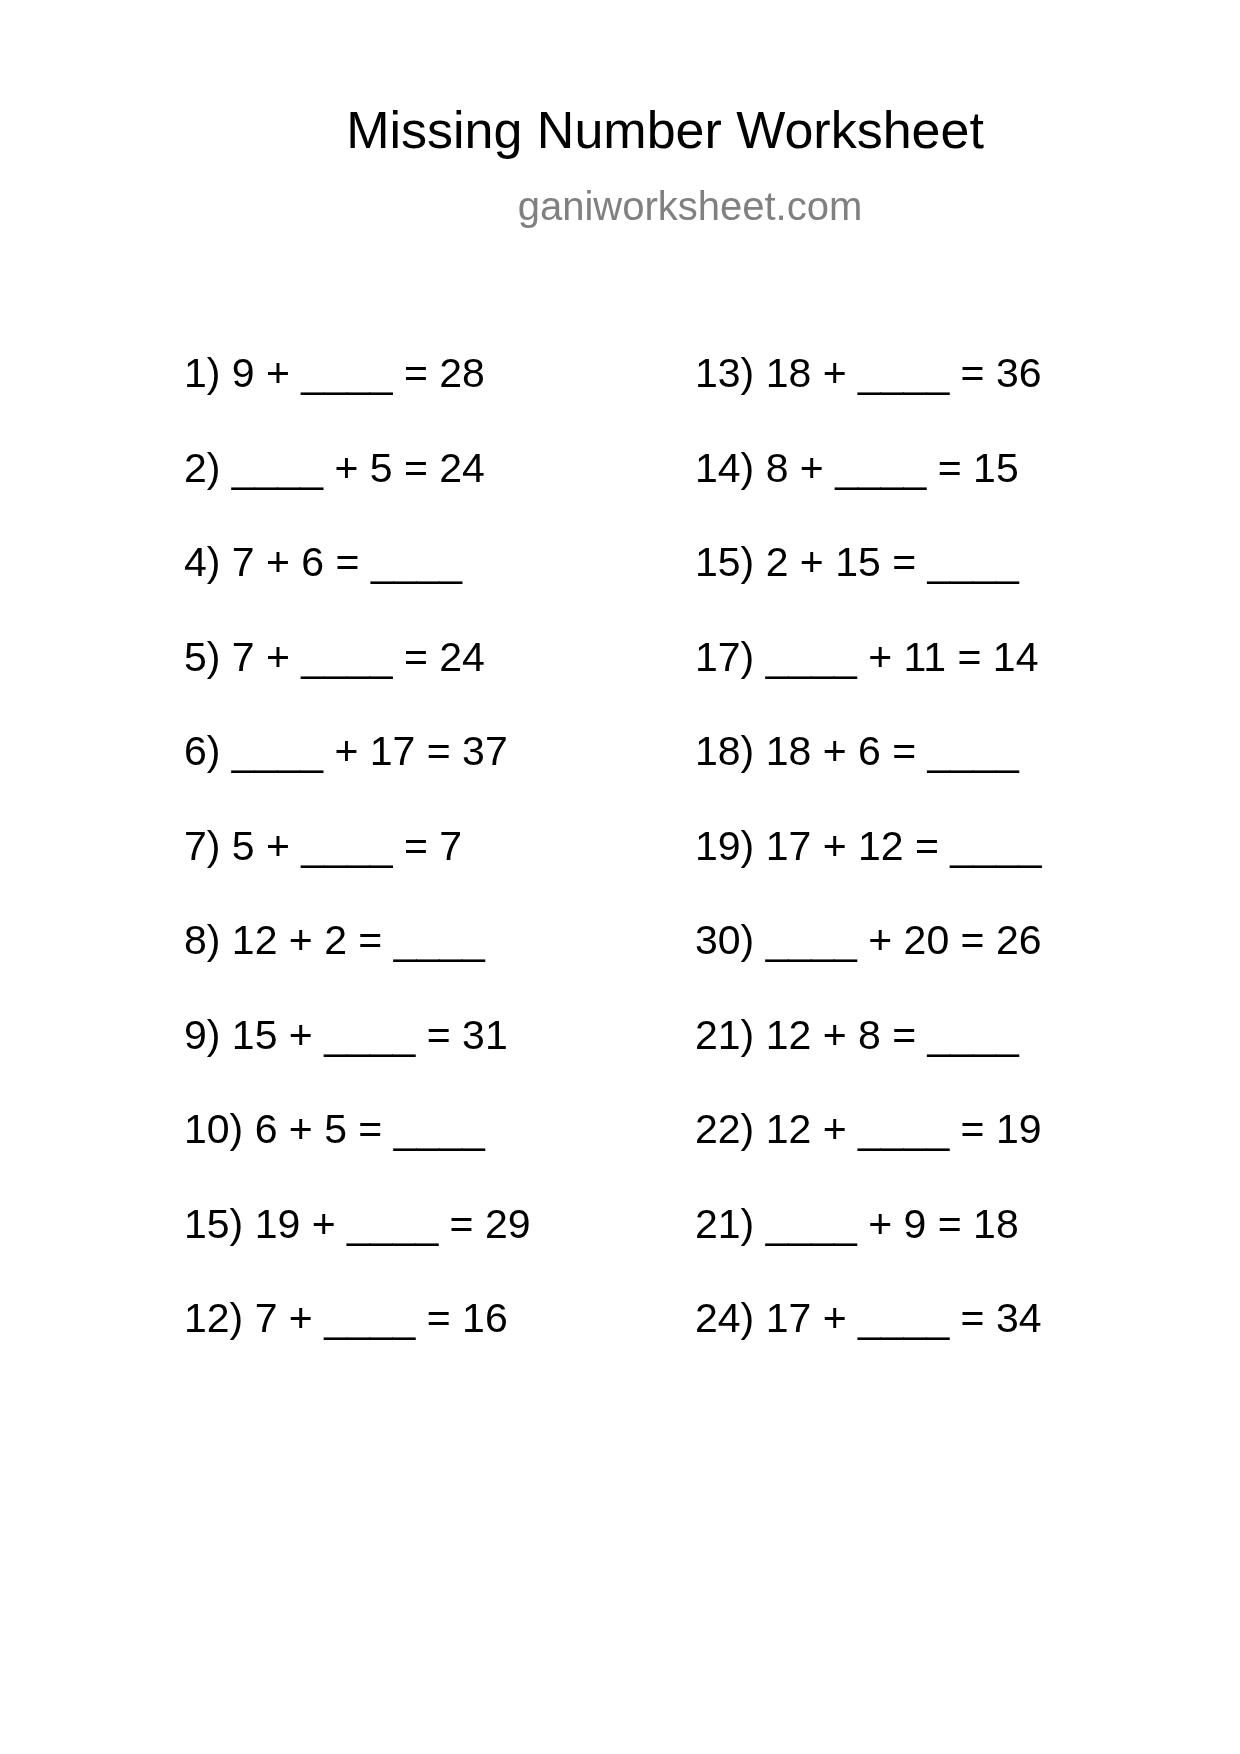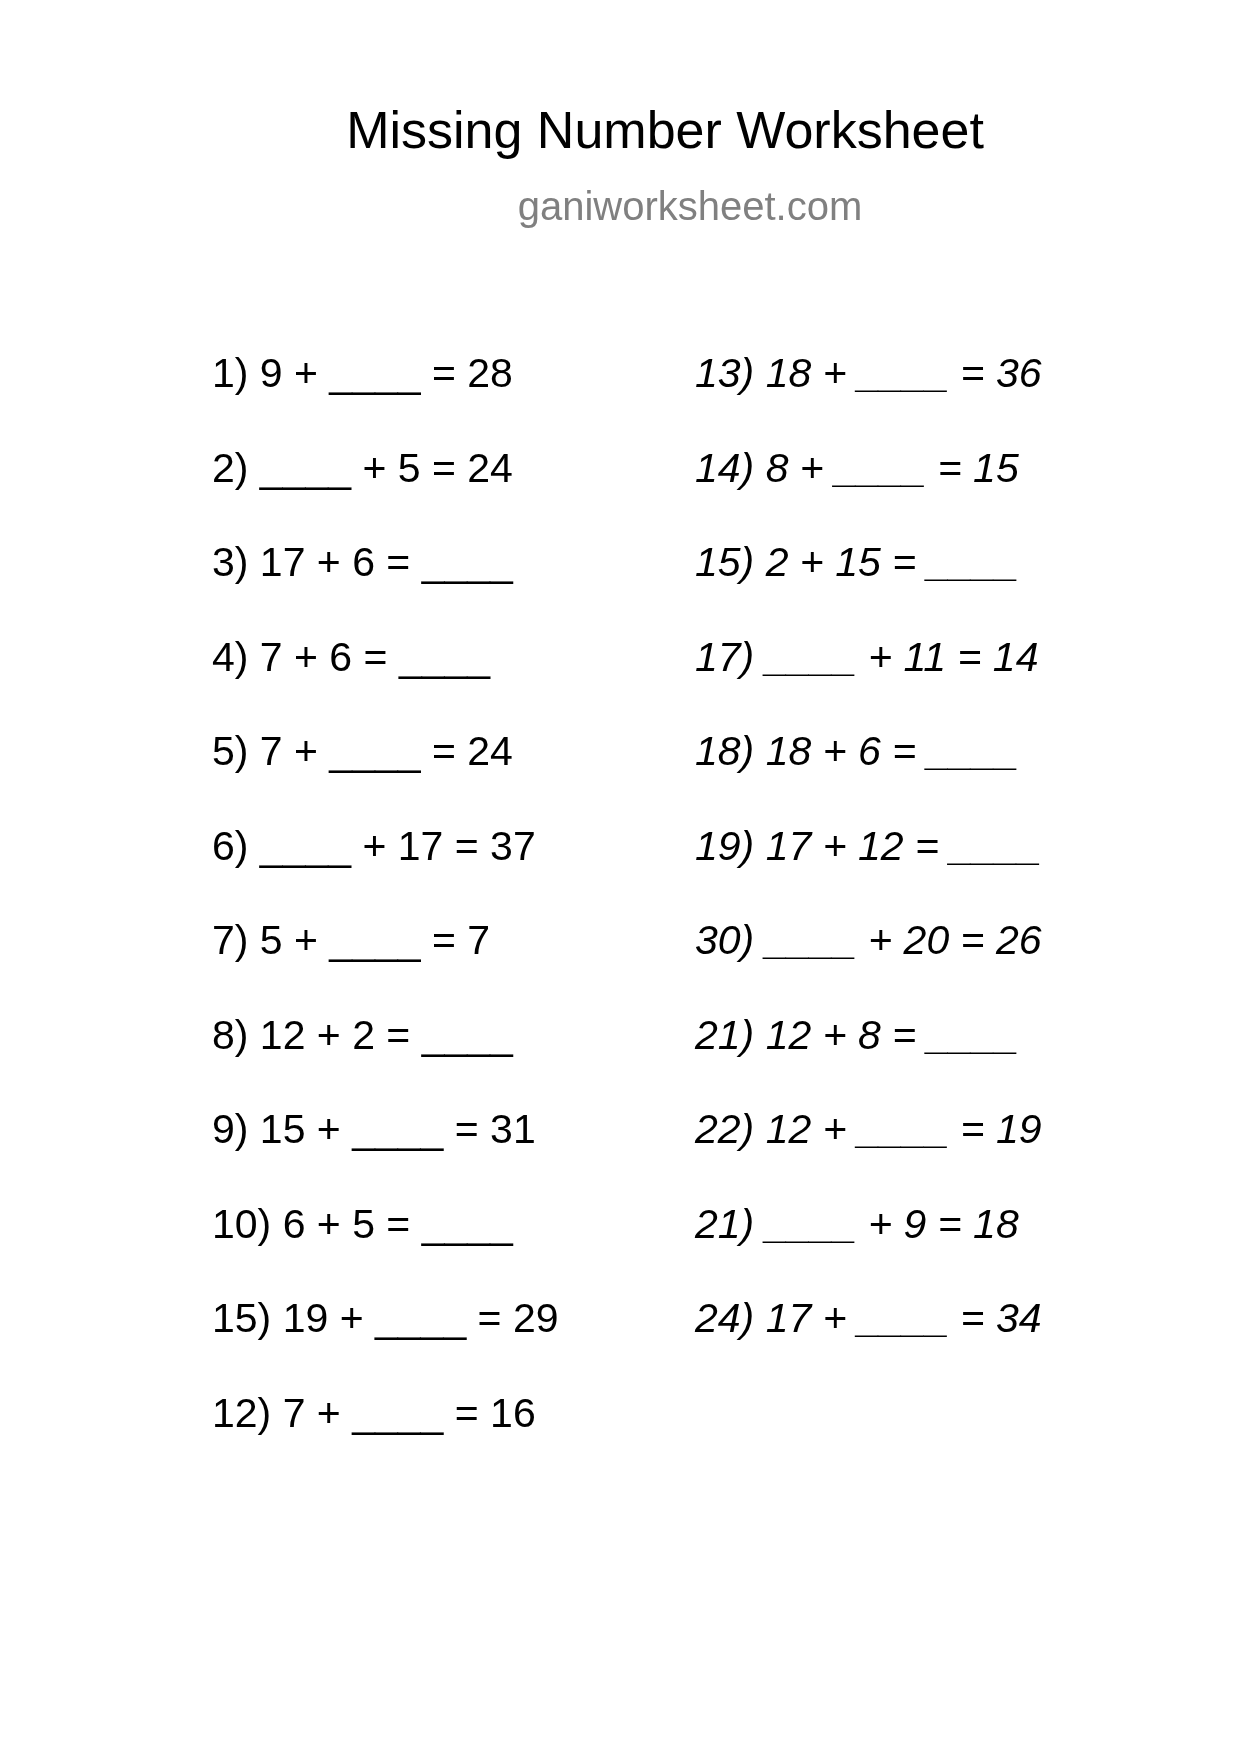--- a/index.html
+++ b/index.html
@@ -3,34 +3,33 @@
   <meta charset="utf-8">
   <style>
     html, body { margin: 0; padding: 0; background: #ffffff; }
     body { width: 1240px; height: 1754px; position: relative; overflow: hidden;
            font-family: "Liberation Sans", sans-serif; color: #000; }
     .title { position: absolute; left: 0; width: 1330px; top: 100px; text-align: center;
              font-size: 52px; line-height: 60px; }
     .subtitle { position: absolute; left: 0; width: 1380px; top: 183px; text-align: center;
                 font-size: 40px; line-height: 46px; color: #808080; }
     .col { position: absolute; top: 345px; }
-    .col.left { left: 212px; }
-    .col.right { left: 695px; font-style: italic; }
+    .col.left { left: 184px; }
+    .col.right { left: 695px; }
     .problem { height: 94.5px; font-size: 41px; line-height: 56px; white-space: pre; }
   </style>
 </head>
 <body>
 
 <div class="title">Missing Number Worksheet</div>
 <div class="subtitle">ganiworksheet.com</div>
 
 <div class="col left">
   <div class="problem">1) 9 + ____ = 28</div>
   <div class="problem">2) ____ + 5 = 24</div>
-  <div class="problem">3) 17 + 6 = ____</div>
   <div class="problem">4) 7 + 6 = ____</div>
   <div class="problem">5) 7 + ____ = 24</div>
   <div class="problem">6) ____ + 17 = 37</div>
   <div class="problem">7) 5 + ____ = 7</div>
   <div class="problem">8) 12 + 2 = ____</div>
   <div class="problem">9) 15 + ____ = 31</div>
   <div class="problem">10) 6 + 5 = ____</div>
   <div class="problem">15) 19 + ____ = 29</div>
   <div class="problem">12) 7 + ____ = 16</div>
 </div>

